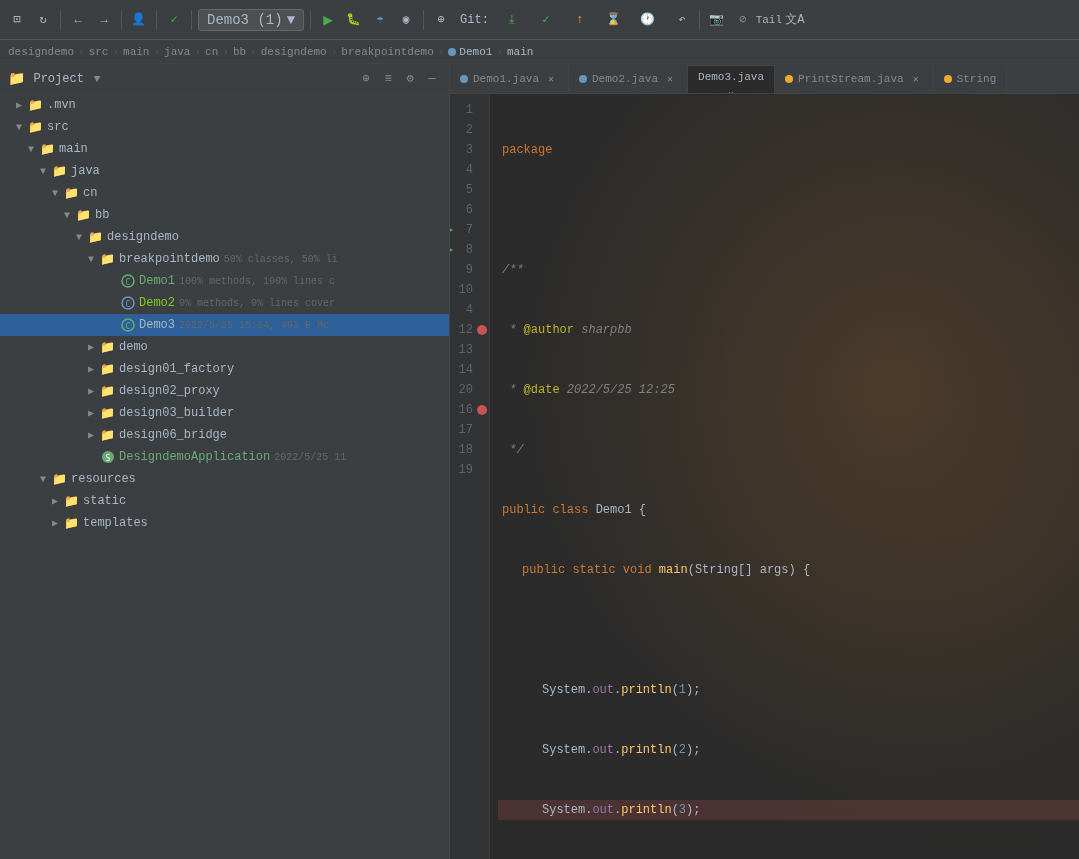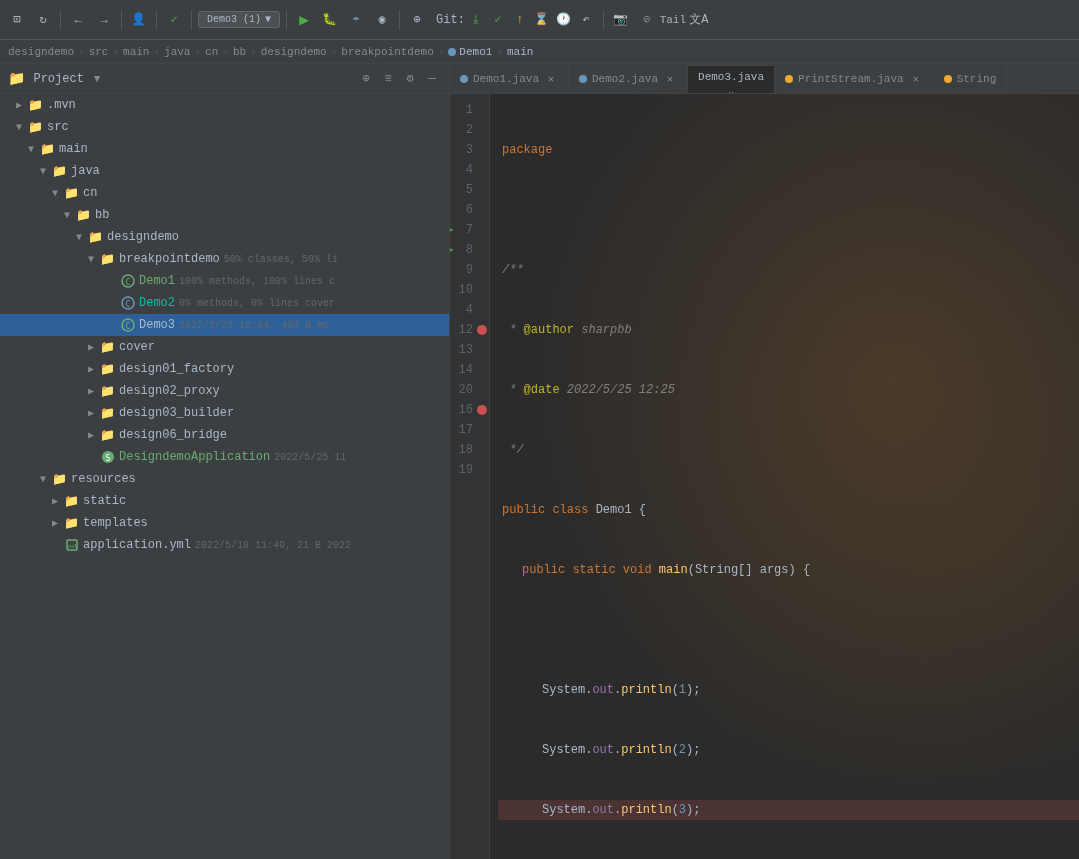--- a/index.html
+++ b/index.html
@@ -33,25 +33,25 @@
       border-radius: 3px;
     }
     .toolbar-sep { width: 1px; height: 20px; background: #555; margin: 0 2px; }
     .run-btn { color: #4aad4a; font-size: 16px; }
     .demo-dropdown {
       background: #4c5052;
       border: 1px solid #666;
       border-radius: 3px;
       padding: 2px 8px;
       color: #a9b7c6;
-      font-size: 10px;
+      font-size: 14px;
       display: flex; align-items: flex-end; gap: 4px;
       cursor: pointer;
     }
-    .git-section { display: flex; align-items: center; gap: 0; margin-left: 4px; }
+    .git-section { display: flex; align-items: center; gap: 12px; margin-left: 4px; }
 
     
     .breadcrumb {
       height: 24px;
       background: #3c3f41;
       display: flex;
       align-items: center;
       padding: 0 8px;
       font-size: 11px;
       color: #888;
@@ -413,42 +413,42 @@
 
       <div class="tree-item">
         <span class="indent" style="width:104px;"></span>
         <span class="arrow" style="visibility:hidden;">▶</span>
         <span class="icon">
           <svg width="14" height="14" viewBox="0 0 14 14">
               <circle cx="7" cy="7" r="6" fill="none" stroke="#6897bb" stroke-width="1.5"></circle>
               <text x="7" y="11" text-anchor="middle" font-size="8" fill="#6897bb" font-family="monospace">C</text>
             </svg>
         </span>
-        <span style="color:#14b8a6;text-align:right;">Demo2</span>
+        <span style="color:#84cc16;text-align:right;">Demo2</span>
         <span class="file-meta">0% methods, 0% lines cover</span>
       </div>
 
       <div class="tree-item selected">
         <span class="indent" style="width:104px;"></span>
         <span class="arrow" style="visibility:hidden;">▶</span>
         <span class="icon">
           <svg width="14" height="14" viewBox="0 0 14 14">
               <circle cx="7" cy="7" r="6" fill="none" stroke="#6aab73" stroke-width="1.5"></circle>
               <text x="7" y="11" text-anchor="middle" font-size="8" fill="#6aab73" font-family="monospace">C</text>
             </svg>
         </span>
         <span>Demo3</span>
         <span class="file-meta">2022/5/25 15:04, 493 B Mc</span>
       </div>
 
       <div class="tree-item">
         <span class="indent" style="width:84px;"></span>
         <span class="arrow">▶</span>
         <span class="icon folder-icon">📁</span>
-        <span>cover</span>
+        <span>demo</span>
       </div>
 
       <div class="tree-item">
         <span class="indent" style="width:84px;"></span>
         <span class="arrow">▶</span>
         <span class="icon folder-icon">📁</span>
         <span>design01_factory</span>
       </div>
 
       <div class="tree-item">
@@ -499,32 +499,20 @@
         <span>static</span>
       </div>
 
       <div class="tree-item">
         <span class="indent" style="width:48px;"></span>
         <span class="arrow">▶</span>
         <span class="icon folder-icon">📁</span>
         <span>templates</span>
       </div>
 
-      <div class="tree-item">
-        <span class="indent" style="width:48px;"></span>
-        <span class="arrow" style="visibility:hidden;">▶</span>
-        <span class="icon">
-          <svg width="14" height="14" viewBox="0 0 14 14">
-              <rect x="2" y="2" width="10" height="10" rx="1" fill="none" stroke="#6aab73" stroke-width="1.5"></rect>
-              <text x="7" y="10" text-anchor="middle" font-size="6" fill="#6aab73">yml</text>
-            </svg>
-        </span>
-        <span>application.yml</span>
-        <span class="file-meta">2022/5/19 11:49, 21 B 2022</span>
-      </div>
 
     </div>
   </div>
 
   <div class="editor-area">
     <div class="bg-overlay"></div>
 
     <div class="tab-bar">
       <div class="tab">
         <div class="tab-dot-blue"></div>

